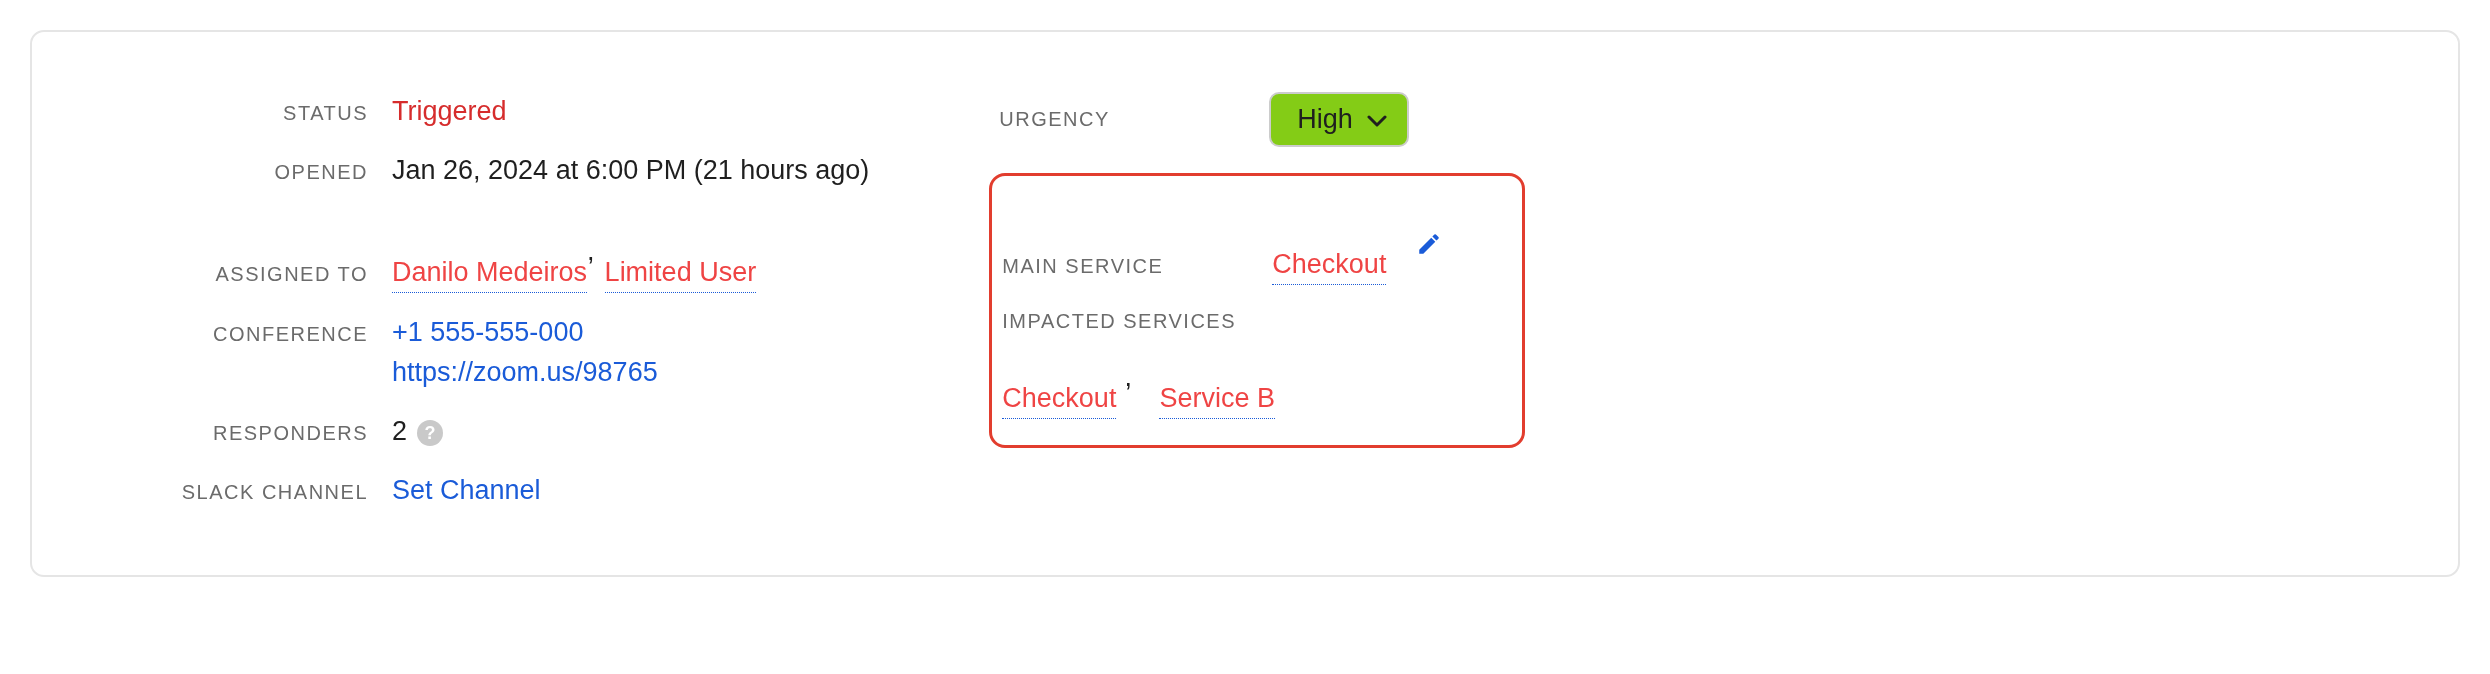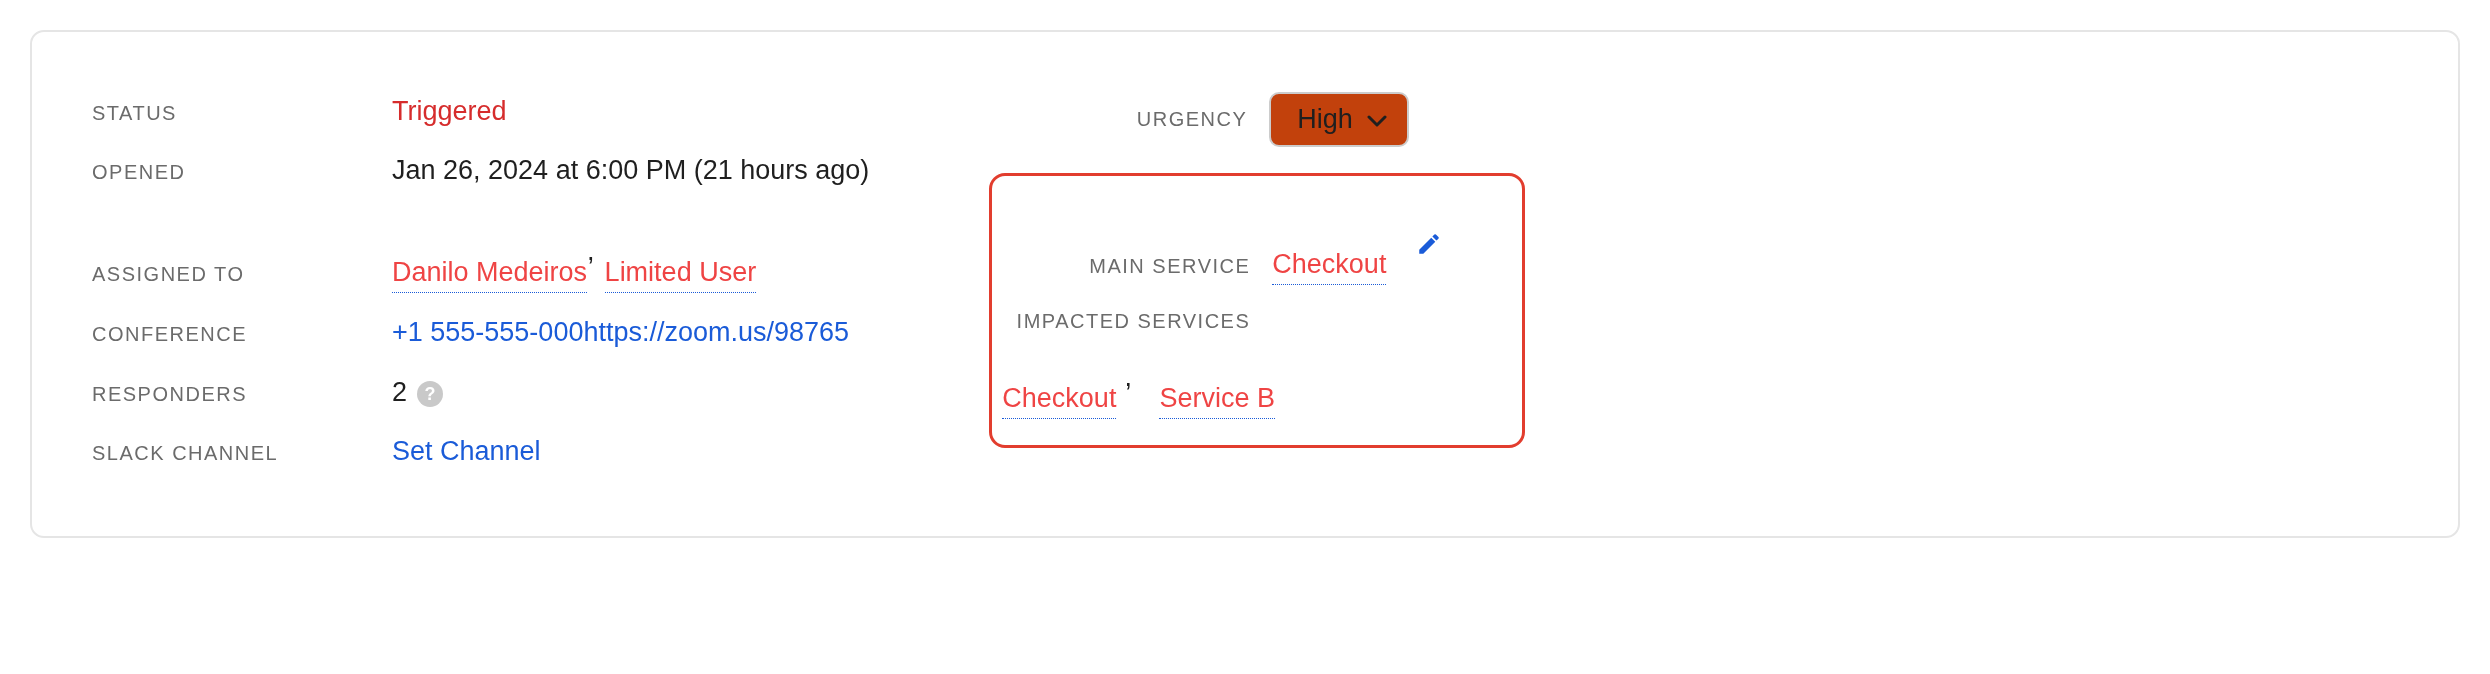--- a/index.html
+++ b/index.html
@@ -28,35 +28,35 @@
 
   .row {
     display: flex;
     align-items: baseline;
     margin-bottom: 20px;
     font-size: 27px;
     line-height: 1.45;
   }
   .label {
     width: 300px;
-    text-align: left;
+    text-align: right;
     padding-right: 24px;
     color: #6b6b6b;
     font-size: 20px;
     letter-spacing: 1.5px;
     text-transform: uppercase;
     font-weight: 400;
   }
   .value {
     color: #1f1f1f;
     display: flex;
     align-items: center;
     flex-wrap: wrap;
   }
-  .value-block { display: flex; flex-direction: row; }
+  .value-block { display: flex; flex-direction: column; }
   .status-triggered { color: #d62c2c; }
   .link {
     color: #ef4444;
     text-decoration: none;
     border-bottom: 1px dotted #1a5bd8;
     cursor: pointer;
     margin-top: 43px;
   }
   .link-plain {
     color: #1a5bd8;
@@ -75,38 +75,37 @@
   .urgency-select {
     display: inline-flex;
     align-items: center;
     border: 2px solid #ccc;
     border-radius: 10px;
     padding: 10px 20px 10px 26px;
     font-size: 27px;
     color: #1f1f1f;
     cursor: pointer;
     gap: 14px;
-    background: #c2410c;
+    background: #84cc16;
   }
 
   .highlight-box {
     border: 3px solid #e23d2e;
     border-radius: 16px;
     padding: 26px 80px 26px 10px;
   }
   .right-row {
     display: flex;
     align-items: baseline;
     font-size: 27px;
     line-height: 1.45;
   }
   .right-row + .right-row { margin-top: 22px; flex-direction: column; }
   .right-label {
     width: 270px;
-    text-align: right;
     padding-right: 22px;
     color: #6b6b6b;
     font-size: 20px;
     letter-spacing: 1.5px;
     text-transform: uppercase;
   }
   .right-value {
     display: flex;
     align-items: center;
     gap: 8px;

